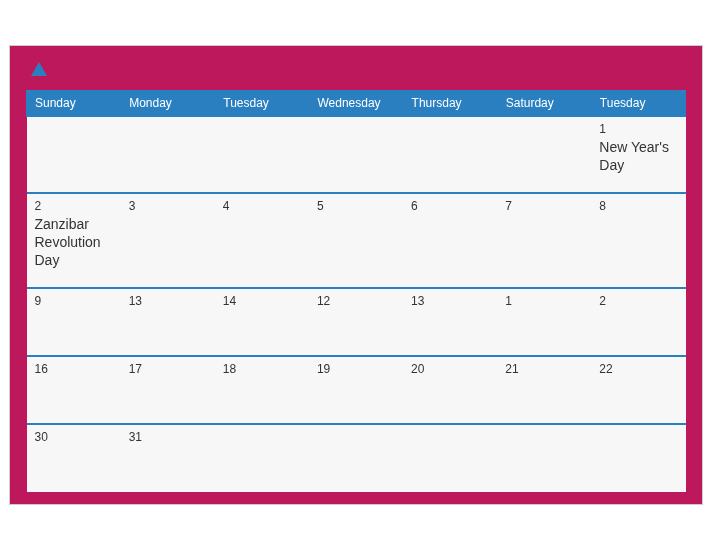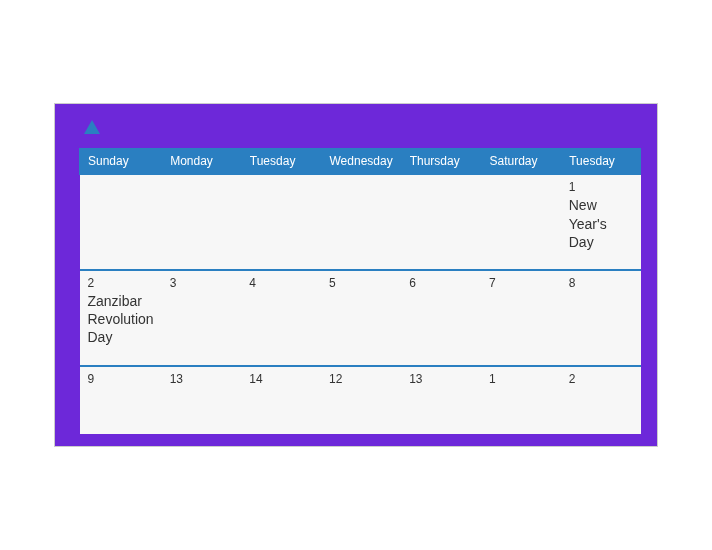--- a/index.html
+++ b/index.html
@@ -6,24 +6,24 @@
     body {
       font-family: Arial, sans-serif;
       background: #fff;
       width: 712px;
       height: 550px;
       display: flex;
       align-items: center;
       justify-content: center;
     }
     .calendar-container {
-      width: 604px;
-      background: #6d28d9;
+      width: 694px;
+      background: #be185d;
       border: 1px solid #ccc;
-      padding: 16px 16px 12px 24px;
+      padding: 16px 16px 12px 16px;
     }
     .calendar-header {
       display: flex;
       align-items: center;
       justify-content: space-between;
       margin-bottom: 14px;
     }
     .logo {
       display: flex;
       flex-direction: column;
@@ -185,15 +185,51 @@
           <td>
             <span class="day-number">13</span>
           </td>
           <td>
             <span class="day-number">1</span>
           </td>
           <td>
             <span class="day-number">2</span>
           </td>
         </tr>
+        <tr>
+          <td>
+            <span class="day-number">16</span>
+          </td>
+          <td>
+            <span class="day-number">17</span>
+          </td>
+          <td>
+            <span class="day-number">18</span>
+          </td>
+          <td>
+            <span class="day-number">19</span>
+          </td>
+          <td>
+            <span class="day-number">20</span>
+          </td>
+          <td>
+            <span class="day-number">21</span>
+          </td>
+          <td>
+            <span class="day-number">22</span>
+          </td>
+        </tr>
+        <tr>
+          <td>
+            <span class="day-number">30</span>
+          </td>
+          <td>
+            <span class="day-number">31</span>
+          </td>
+          <td class="empty"></td>
+          <td class="empty"></td>
+          <td class="empty"></td>
+          <td class="empty"></td>
+          <td class="empty"></td>
+        </tr>
       </tbody>
   </table>
 </div>
 
 </body></html>

